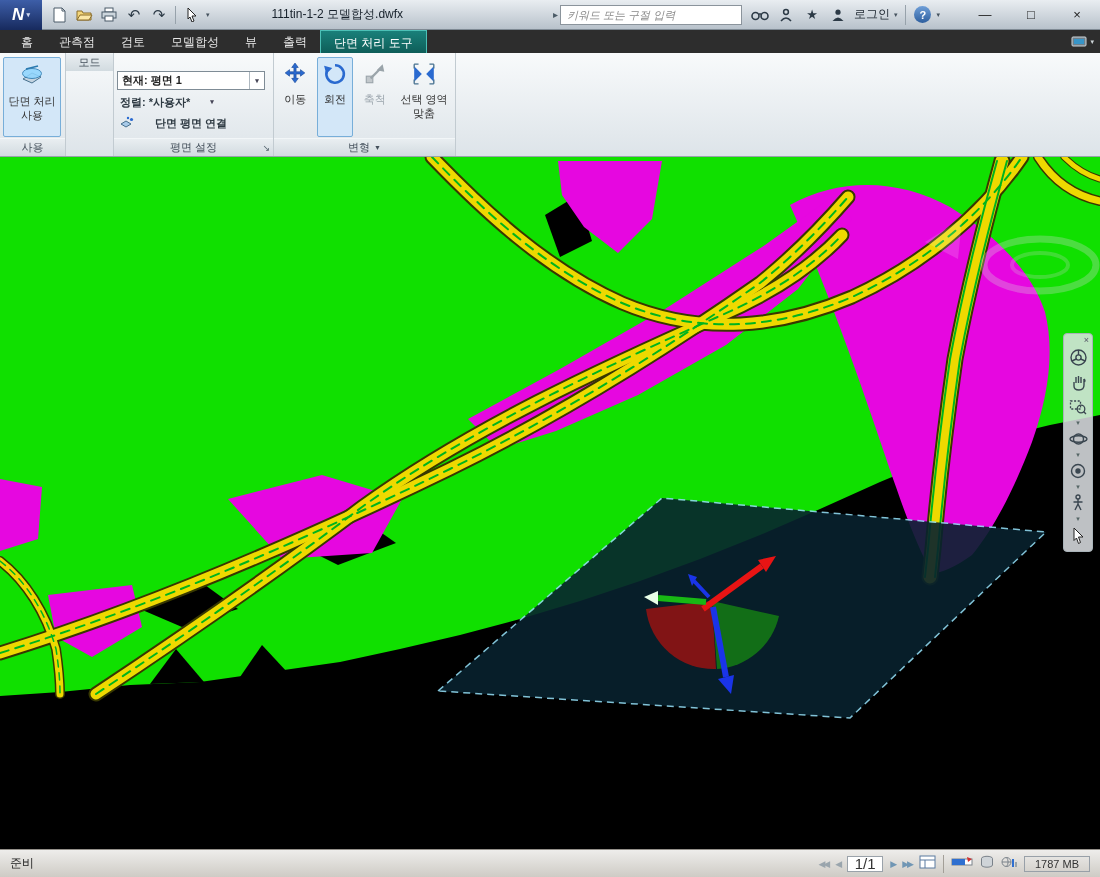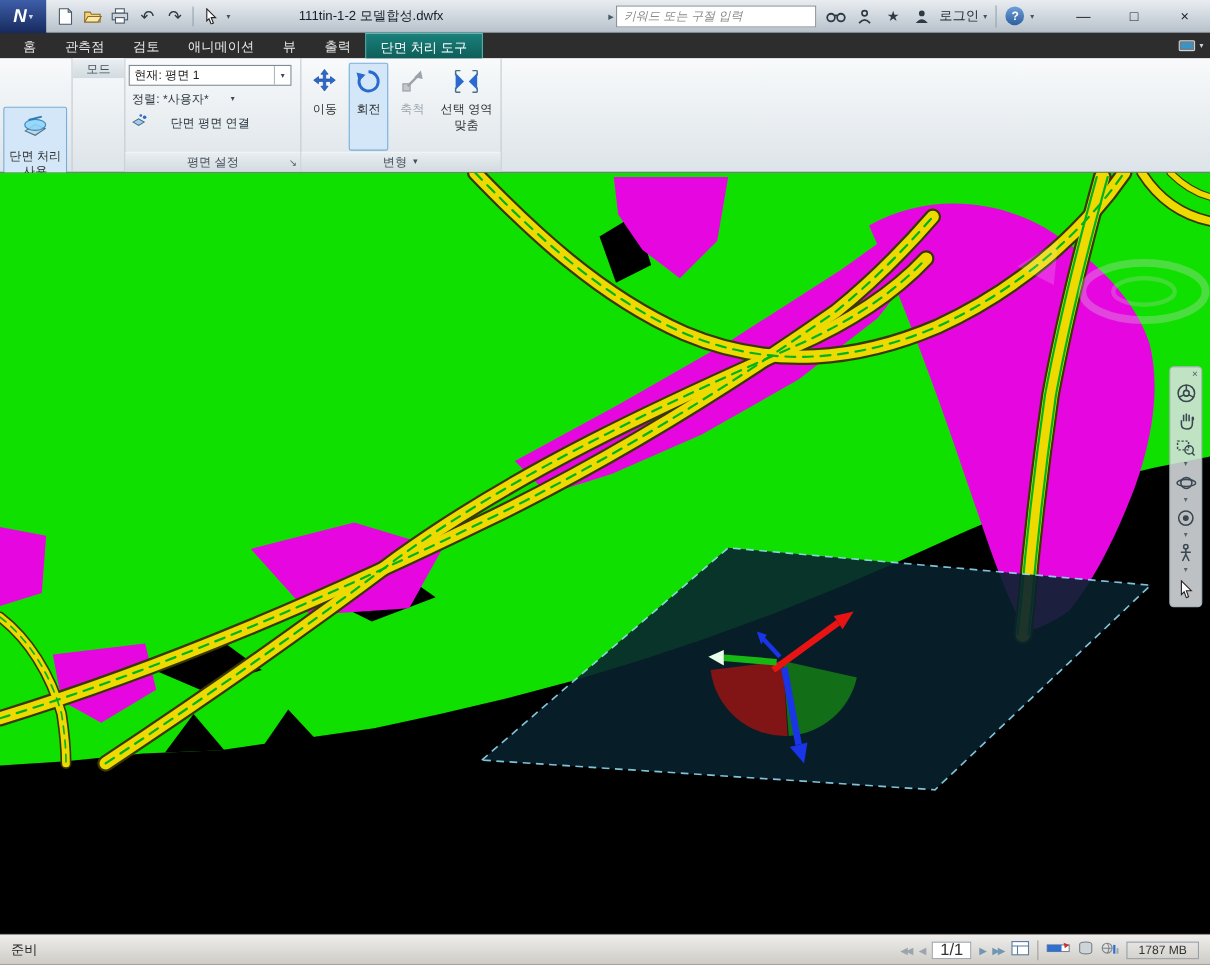--- a/index.html
+++ b/index.html
@@ -35,24 +35,24 @@
 
   
   .ribbon { height:104px; background:linear-gradient(#f8fafb,#dde4e9); border-bottom:1px solid #98a3ab; display:flex; }
   .panel { display:flex; flex-direction:column; border-right:1px solid #c2cbd1; }
   .panel-body { flex:1; display:flex; align-items:flex-start; padding:4px 3px 0; gap:3px; }
   .panel-label { height:18px; font-size:11px; color:#44505b; background:linear-gradient(#e9eef1,#d2dbe0); border-top:1px solid #f2f6f8; display:flex; align-items:center; justify-content:center; gap:4px; position:relative; }
   .bigbtn { display:flex; flex-direction:column; align-items:center; font-size:11px; color:#333; border:1px solid transparent; border-radius:2px; padding:4px 2px 2px; text-align:center; line-height:1.25; height:80px; }
   .bigbtn.selected { background:#d3e7f8; border-color:#77aed9; }
   .bigbtn.disabled { color:#9aa4ac; }
   .bigbtn .bicon { margin-bottom:3px; }
-  .p-use { width:66px; } .p-use .bigbtn { width:58px;margin-top:40px; }
+  .p-use { width:66px; } .p-use .bigbtn { width:58px; }
   .p-mode { width:48px; } .p-mode .bigbtn { width:40px; }
   .p-plane { width:160px; }
-  .p-plane .panel-body { flex-direction:column; gap:3px; padding-top:6px; }
+  .p-plane .panel-body { flex-direction:column; gap:3px; padding-top:18px;font-weight:bold; }
   .combo { width:148px; height:19px; background:#fff; border:1px solid #7f8c96; display:flex; align-items:center; font-size:11px; color:#222; padding-left:4px; }
   .combo .cbx { margin-left:auto; width:15px; height:100%; border-left:1px solid #aeb8c0; display:flex; align-items:center; justify-content:center; font-size:7px; color:#445; }
   .prow { display:flex; align-items:center; gap:20px; font-size:11px; color:#2d3942; padding-left:3px; height:18px; }
   .prow .sm-caret { font-size:7px; color:#445; }
   .launcher { position:absolute; right:3px; font-size:9px; color:#55636e; }
   .p-xform { width:182px; }
   .p-xform .bigbtn { width:38px; }
   .p-xform .bigbtn.wide { width:58px; }
   .rib-rest { flex:1; }
 
@@ -150,21 +150,21 @@
       <span class="win-btn">—</span>
       <span class="win-btn">□</span>
       <span class="win-btn">×</span>
     </div>
   </div>
 
   <div class="tabrow">
     <span class="tab">홈</span>
     <span class="tab">관측점</span>
     <span class="tab">검토</span>
-    <span class="tab">애니메이션</span>
+    <span class="tab">모델합성</span>
     <span class="tab">뷰</span>
     <span class="tab">출력</span>
     <span class="tab active">단면 처리 도구</span>
     <span class="tab-right">
       <svg width="16" height="11" viewBox="0 0 16 11">
           <rect x="1" y="1" width="14" height="9" rx="1" fill="#6f7f8a" stroke="#cfd6da"></rect>
           <rect x="3" y="3" width="10" height="5" fill="#3795c8"></rect>
         </svg>
       <span style="font-size:7px;">▾</span>
     </span>

